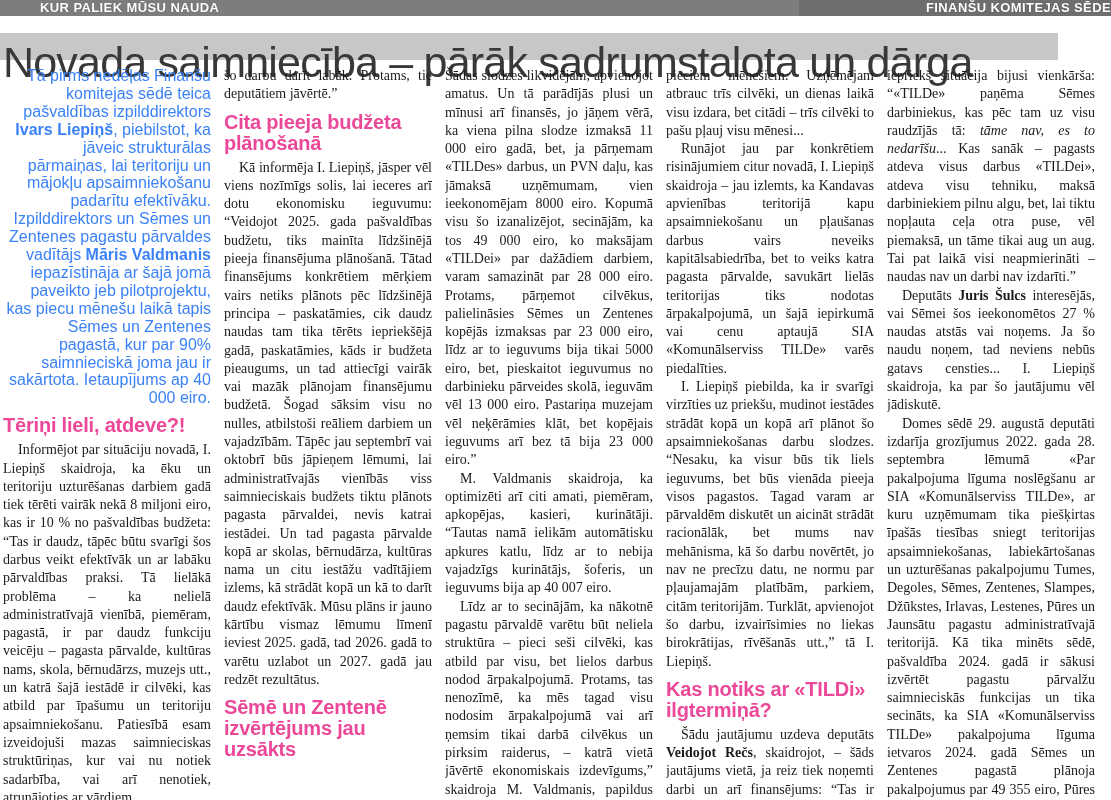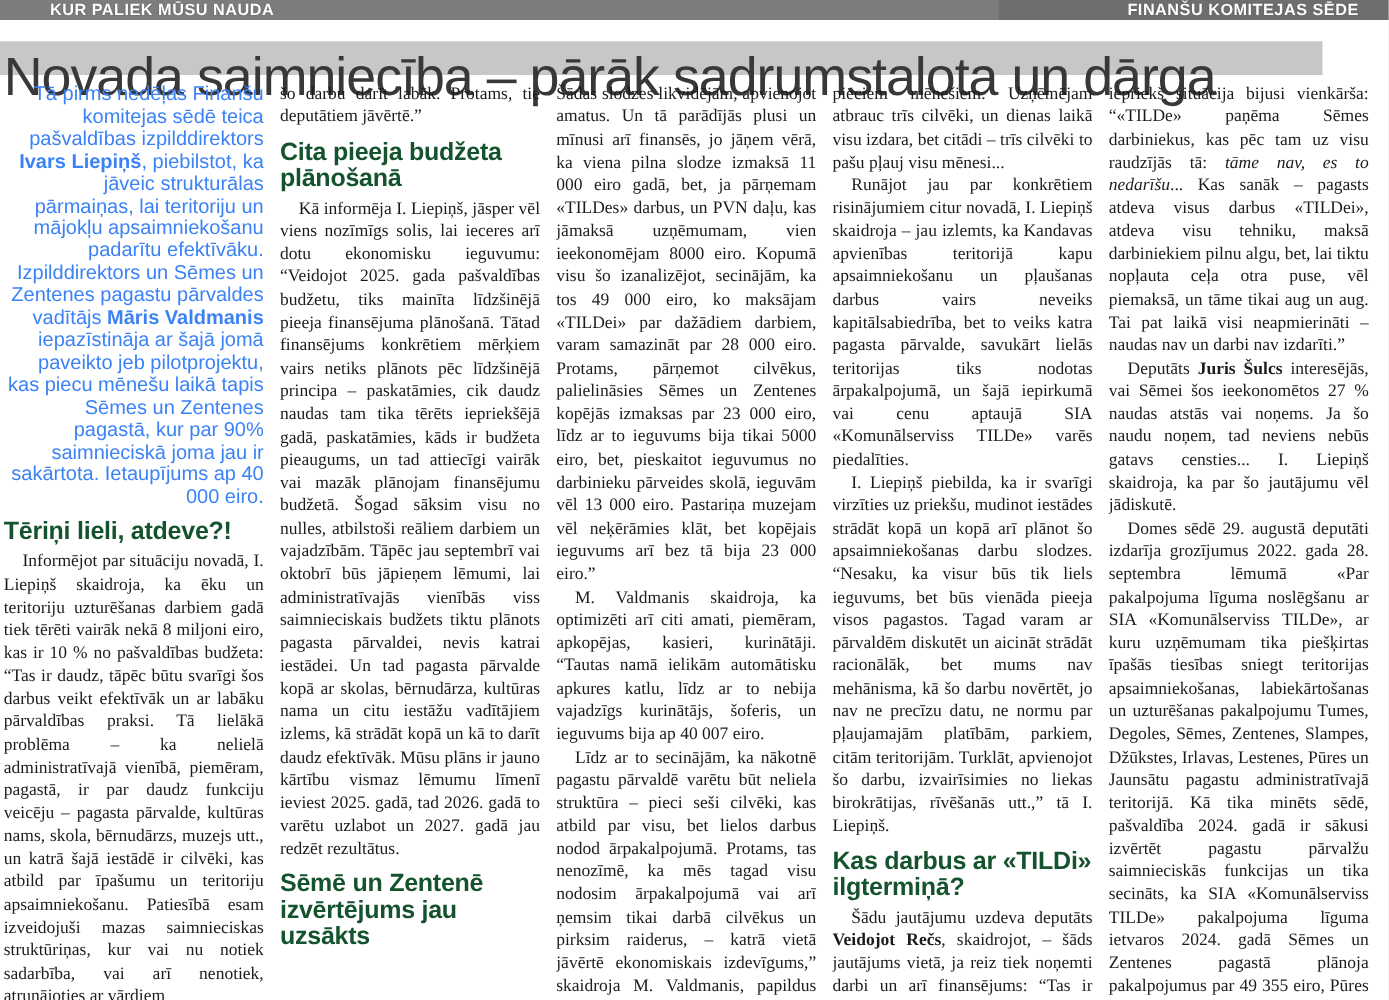--- a/index.html
+++ b/index.html
@@ -18,21 +18,21 @@
     background:var(--bar-dark,#6e6e6e);
   }
   .kicker-label {
     position:absolute; top:0; line-height:16px;
     font-family:"Liberation Sans", sans-serif; font-weight:700;
     font-size:13px; color:#ffffff; letter-spacing:.4px; white-space:nowrap;
     text-shadow:0 0 1px #4a4a4a;
     padding-left:32px;
   }
   .kicker-label.left { left:8px; }
-  .kicker-label.right { right:24px; }
+  .kicker-label.right { right:0; }
   
   .headline-band {
     position:absolute; top:33px; left:0; width:1058px; height:27px;
     background:var(--band-color,#c7c7c7);
   }
   .headline {
     position:absolute; top:15px; left:3px; width:1100px;
     font-family:"Liberation Sans", sans-serif; font-weight:400;
     font-size:43px; line-height:46px; letter-spacing:-0.8px;
     color:#383838; white-space:nowrap;margin-top:24px;
@@ -49,21 +49,21 @@
   }
   .col p.noindent { text-indent:0; }
   .col p.lede {
     font-family:"Liberation Sans", sans-serif;
     font-size:16px; line-height:17.9px;
     text-align:right; text-indent:0; color:#3b82f6;
   }
   .col h2 {
     margin:8px 0 5px; font-family:"Liberation Sans", sans-serif;
     font-weight:700; font-size:20px; line-height:21px;
-    letter-spacing:-0.2px; text-align:left; color:#14532d;
+    letter-spacing:-0.2px; text-align:left; color:#ec4899;
   }
   .col .b { font-weight:700; }
   .col .i { font-style:italic; }
 </style>
 </head>
 <body>
 
 <div class="page" style="--bar-color: #7d7d7d; --bar-dark: #6e6e6e; --band-color: #c7c7c7; color: rgb(27, 27, 27);">
 
   <div class="kicker-bar">
@@ -89,21 +89,21 @@
       </div>
     <div class="col">
         <p class="noindent"><span>Šādas slodzes likvidējām, apvienojot amatus. Un tā parādījās plusi un mīnusi arī finansēs, jo jāņem vērā, ka viena pilna slodze izmaksā 11 000 eiro gadā, bet, ja pārņemam «TILDes» darbus, un PVN daļu, kas jāmaksā uzņēmumam, vien ieekonomējam 8000 eiro. Kopumā visu šo izanalizējot, secinājām, ka tos 49 000 eiro, ko maksājam «TILDei» par dažādiem darbiem, varam samazināt par 28 000 eiro. Protams, pārņemot cilvēkus, palielināsies Sēmes un Zentenes kopējās izmaksas par 23 000 eiro, līdz ar to ieguvums bija tikai 5000 eiro, bet, pieskaitot ieguvumus no darbinieku pārveides skolā, ieguvām vēl 13 000 eiro. Pastariņa muzejam vēl neķērāmies klāt, bet kopējais ieguvums arī bez tā bija 23 000 eiro.”</span></p>
         <p><span>M. Valdmanis skaidroja, ka optimizēti arī citi amati, piemēram, apkopējas, kasieri, kurinātāji. “Tautas namā ielikām automātisku apkures katlu, līdz ar to nebija vajadzīgs kurinātājs, šoferis, un ieguvums bija ap 40 007 eiro.</span></p>
         <p><span>Līdz ar to secinājām, ka nākotnē pagastu pārvaldē varētu būt neliela struktūra – pieci seši cilvēki, kas atbild par visu, bet lielos darbus nodod ārpakalpojumā. Protams, tas nenozīmē, ka mēs tagad visu nodosim ārpakalpojumā vai arī ņemsim tikai darbā cilvēkus un pirksim raiderus, – katrā vietā jāvērtē ekonomiskais izdevīgums,” skaidroja M. Valdmanis, papildus informējot, ka eksperimentālā kārtībā šis modelis pārbaudīts Pūrē, un tur situācija bijusi līdzīga. Tā ka – šis darbs ir jāturpina, tikai, kā jau minējis iepriekš, ir jāvērtē katra konkrētā situācija</span></p>
       </div>
     <div class="col">
         <p class="noindent"><span>pieciem mēnešiem. Uzņēmējam atbrauc trīs cilvēki, un dienas laikā visu izdara, bet citādi – trīs cilvēki to pašu pļauj visu mēnesi...</span></p>
         <p><span>Runājot jau par konkrētiem risinājumiem citur novadā, I. Liepiņš skaidroja – jau izlemts, ka Kandavas apvienības teritorijā kapu apsaimniekošanu un pļaušanas darbus vairs neveiks kapitālsabiedrība, bet to veiks katra pagasta pārvalde, savukārt lielās teritorijas tiks nodotas ārpakalpojumā, un šajā iepirkumā vai cenu aptaujā SIA «Komunālserviss TILDe» varēs piedalīties.</span></p>
         <p><span>I. Liepiņš piebilda, ka ir svarīgi virzīties uz priekšu, mudinot iestādes strādāt kopā un kopā arī plānot šo apsaimniekošanas darbu slodzes. “Nesaku, ka visur būs tik liels ieguvums, bet būs vienāda pieeja visos pagastos. Tagad varam ar pārvaldēm diskutēt un aicināt strādāt racionālāk, bet mums nav mehānisma, kā šo darbu novērtēt, jo nav ne precīzu datu, ne normu par pļaujamajām platībām, parkiem, citām teritorijām. Turklāt, apvienojot šo darbu, izvairīsimies no liekas birokrātijas, rīvēšanās utt.,” tā I. Liepiņš.</span></p>
-        <h2><span>Kas darbus ar «TILDi» ilgtermiņā?</span></h2>
+        <h2><span>Kas notiks ar «TILDi» ilgtermiņā?</span></h2>
         <p><span>Šādu jautājumu uzdeva deputāts </span><span class="b">Veidojot Rečs</span><span>, skaidrojot, – šāds jautājums vietā, ja reiz tiek noņemti darbi un arī finansējums: “Tas ir pilnīgi pretējs process tam, kā tas iepriekš tika iecerēts – ka no pagastu pārvaldēm teritoriju kopšanu noņems un uzticēs to «TILDei». Otrkārt, vai nododot šos darbus pagastu pārvaldēm</span></p>
       </div>
     <div class="col">
         <p class="noindent"><span>iepriekš situācija bijusi vienkārša: “«TILDe» paņēma Sēmes darbiniekus, kas pēc tam uz visu raudzījās tā: </span><span class="i">tāme nav, es to nedarīšu</span><span>... Kas sanāk – pagasts atdeva visus darbus «TILDei», atdeva visu tehniku, maksā darbiniekiem pilnu algu, bet, lai tiktu nopļauta ceļa otra puse, vēl piemaksā, un tāme tikai aug un aug. Tai pat laikā visi neapmierināti – naudas nav un darbi nav izdarīti.”</span></p>
         <p><span>Deputāts </span><span class="b">Juris Šulcs</span><span> interesējās, vai Sēmei šos ieekonomētos 27 % naudas atstās vai noņems. Ja šo naudu noņem, tad neviens nebūs gatavs censties... I. Liepiņš skaidroja, ka par šo jautājumu vēl jādiskutē.</span></p>
         <p><span>Domes sēdē 29. augustā deputāti izdarīja grozījumus 2022. gada 28. septembra lēmumā «Par pakalpojuma līguma noslēgšanu ar SIA «Komunālserviss TILDe», ar kuru uzņēmumam tika piešķirtas īpašās tiesības sniegt teritorijas apsaimniekošanas, labiekārtošanas un uzturēšanas pakalpojumu Tumes, Degoles, Sēmes, Zentenes, Slampes, Džūkstes, Irlavas, Lestenes, Pūres un Jaunsātu pagastu administratīvajā teritorijā. Kā tika minēts sēdē, pašvaldība 2024. gadā ir sākusi izvērtēt pagastu pārvalžu saimnieciskās funkcijas un tika secināts, ka SIA «Komunālserviss TILDe» pakalpojuma līguma ietvaros 2024. gadā Sēmes un Zentenes pagastā plānoja pakalpojumus par 49 355 eiro, Pūres un Jaunsātu pagastā par 142 955 eiro, bet</span></p>
       </div>
   </div>
 
 </div>

